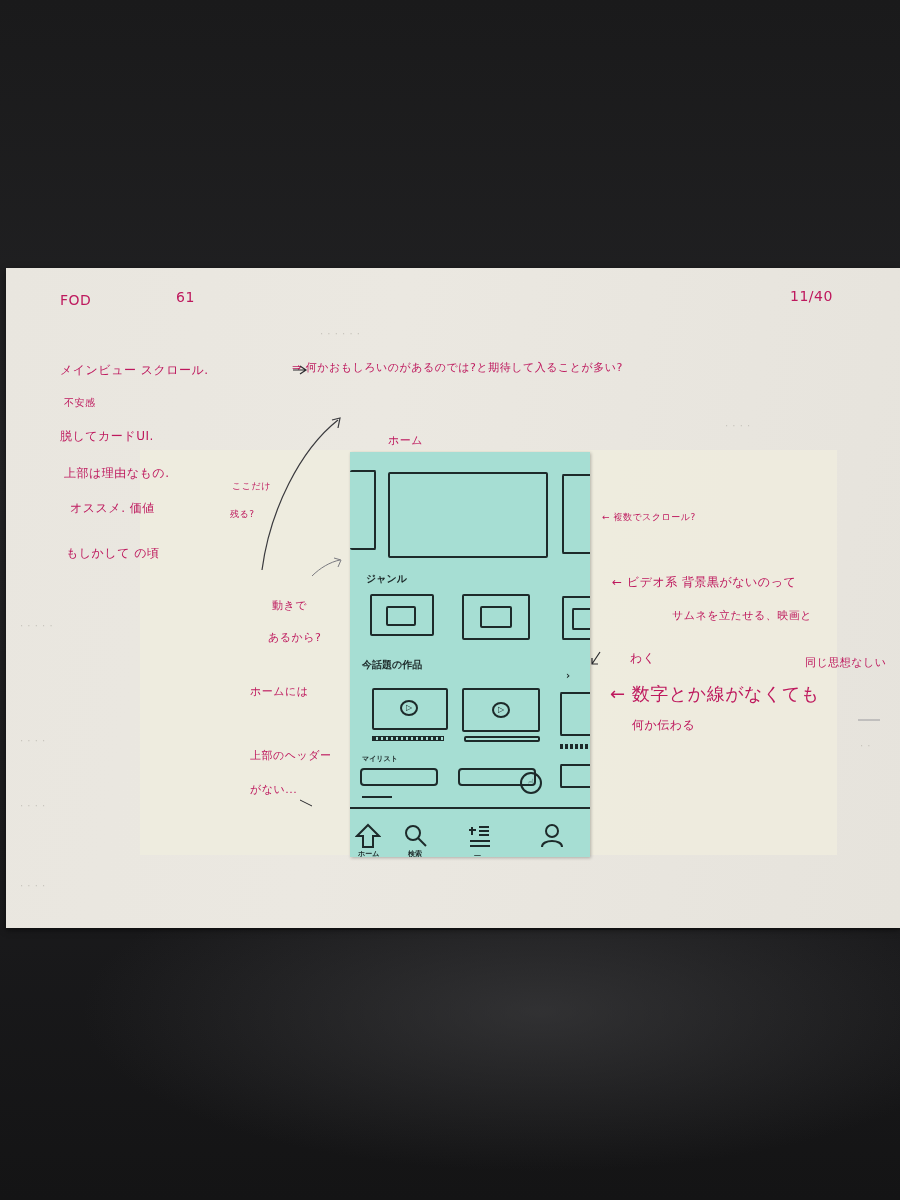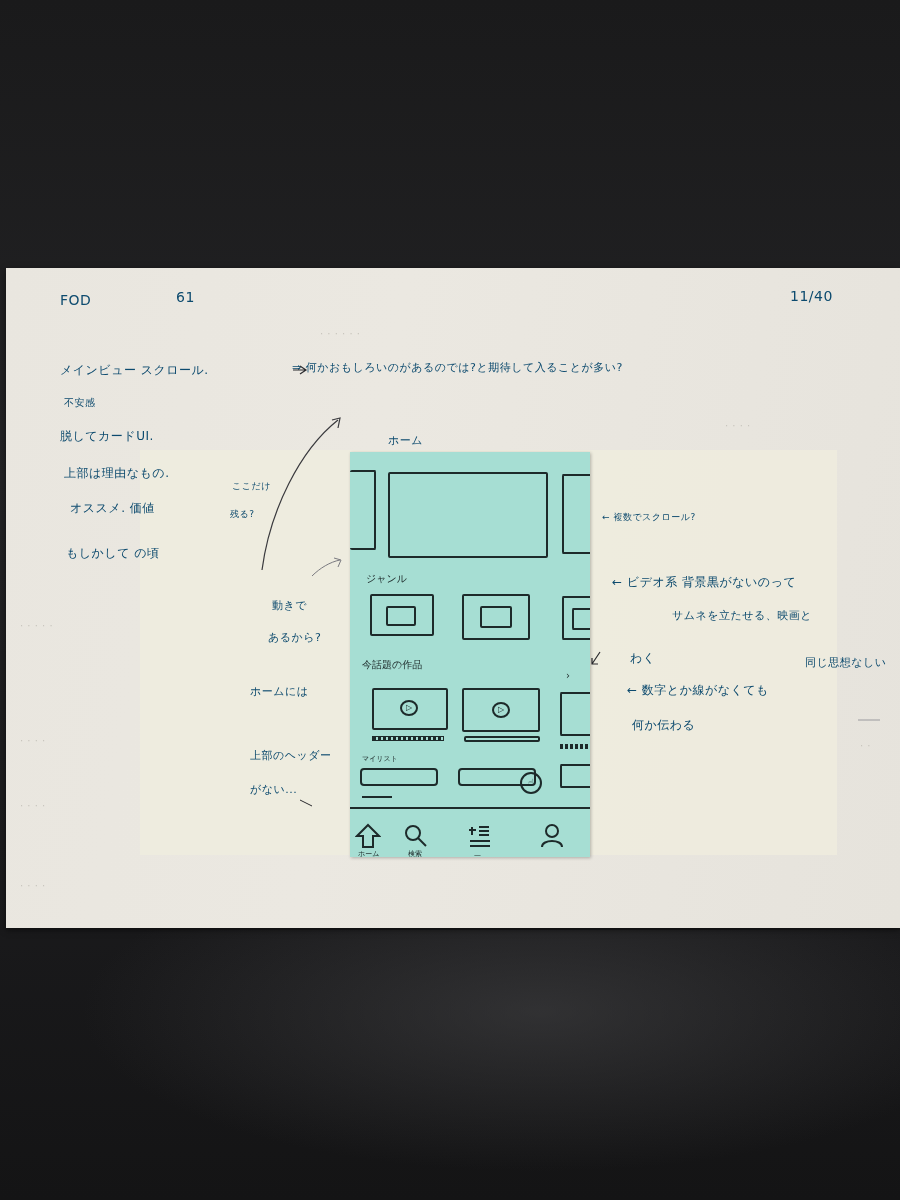--- a/index.html
+++ b/index.html
@@ -19,32 +19,33 @@
       box-shadow: 0 2px 6px rgba(0,0,0,0.5);
     }
     .cream-sheet {
       position: absolute; left: 140px; top: 450px; width: 697px; height: 405px;
       background: #eeecde;
       opacity: 0.85;
     }
     .hand {
       position: absolute;
       font-family: "DejaVu Sans", sans-serif;
-      color: #0c4a6e;
+      color: #be185d;
       font-size: 12px;
       letter-spacing: 0.5px;
       white-space: nowrap;
       transform-origin: left center;
     }
     .faint { color: #c7c4bc; font-size: 10px; }
     .sticky {
       position: absolute; left: 350px; top: 452px; width: 240px; height: 405px;
       background: #a6ded3;
       box-shadow: 1px 1px 3px rgba(0,0,0,0.25);
       overflow: hidden;
+      font-weight: bold;
     }
     .box { position: absolute; border: 2px solid #1d2a2a; border-radius: 2px; }
     .line { position: absolute; height: 2px; background: #1d2a2a; }
     .play {
       position: absolute; width: 18px; height: 16px; border: 2px solid #1d2a2a; border-radius: 50%;
       font-size: 8px; line-height: 12px; text-align: center; color: #1d2a2a;
     }
     .sticky-label { position: absolute; font-size: 10px; color: #1d2a2a; }
     .tabbar { position: absolute; left: 0; bottom: 0; width: 240px; height: 50px; border-top: 2px solid #1d2a2a; }
     .tab { position: absolute; bottom: 8px; width: 32px; text-align: center; }
@@ -88,21 +89,21 @@
 <div class="hand" style="left:268px; top:630px; font-size:11px;">あるから?</div>
 <div class="hand" style="left:250px; top:684px; font-size:11px;">ホームには</div>
 <div class="hand" style="left:250px; top:748px; font-size:11px;">上部のヘッダー</div>
 <div class="hand" style="left:250px; top:782px; font-size:11px;">がない...</div>
 
 <div class="hand" style="left:602px; top:511px; font-size:9px;">← 複数でスクロール?</div>
 <div class="hand" style="left:612px; top:574px; font-size:12px;">← ビデオ系 背景黒がないのって</div>
 <div class="hand" style="left:672px; top:608px; font-size:11px;">サムネを立たせる、映画と</div>
 <div class="hand" style="left:805px; top:655px; font-size:11px;">同じ思想なしい</div>
 <div class="hand" style="left:630px; top:650px; font-size:12px;">わく</div>
-<div class="hand" style="left:627px; top:682px; font-size:12px;">← 数字とか線がなくても</div>
+<div class="hand" style="left:610px; top:682px; font-size:18px;">← 数字とか線がなくても</div>
 <div class="hand" style="left:632px; top:717px; font-size:12px;">何か伝わる</div>
 
 <svg class="arrow-curve" width="900" height="1200">
   <path d="M262 570 C 270 510, 300 450, 338 420" stroke="#3a3a3e" stroke-width="1.2" fill="none"></path>
   <path d="M332 420 L340 418 L338 428" stroke="#3a3a3e" stroke-width="1.2" fill="none"></path>
   <path d="M312 576 C 320 568, 330 562, 340 560" stroke="#7a7a80" stroke-width="1" fill="none"></path>
   <path d="M334 558 L341 560 L338 567" stroke="#7a7a80" stroke-width="1" fill="none"></path>
   <path d="M293 370 L305 370 M300 366 L306 370 L300 374" stroke="#2a2a2e" stroke-width="1.2" fill="none"></path>
   <path d="M600 652 L592 664 M592 658 L592 664 L598 664" stroke="#2a2a2e" stroke-width="1.2" fill="none"></path>
   <path d="M300 800 L312 806" stroke="#2a2a2e" stroke-width="1" fill="none"></path>

